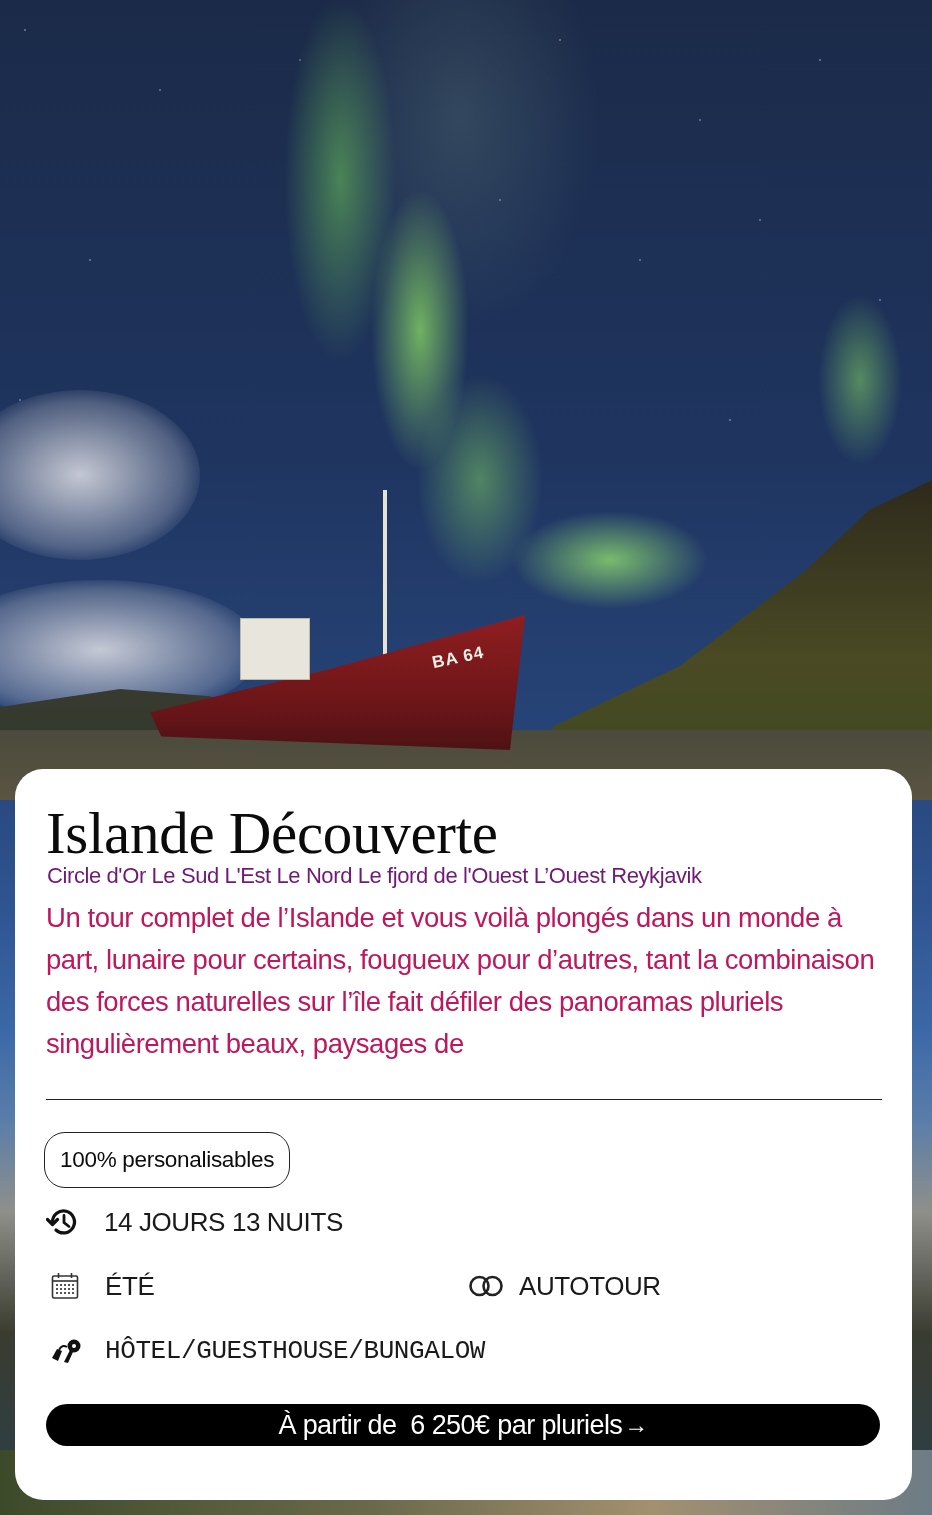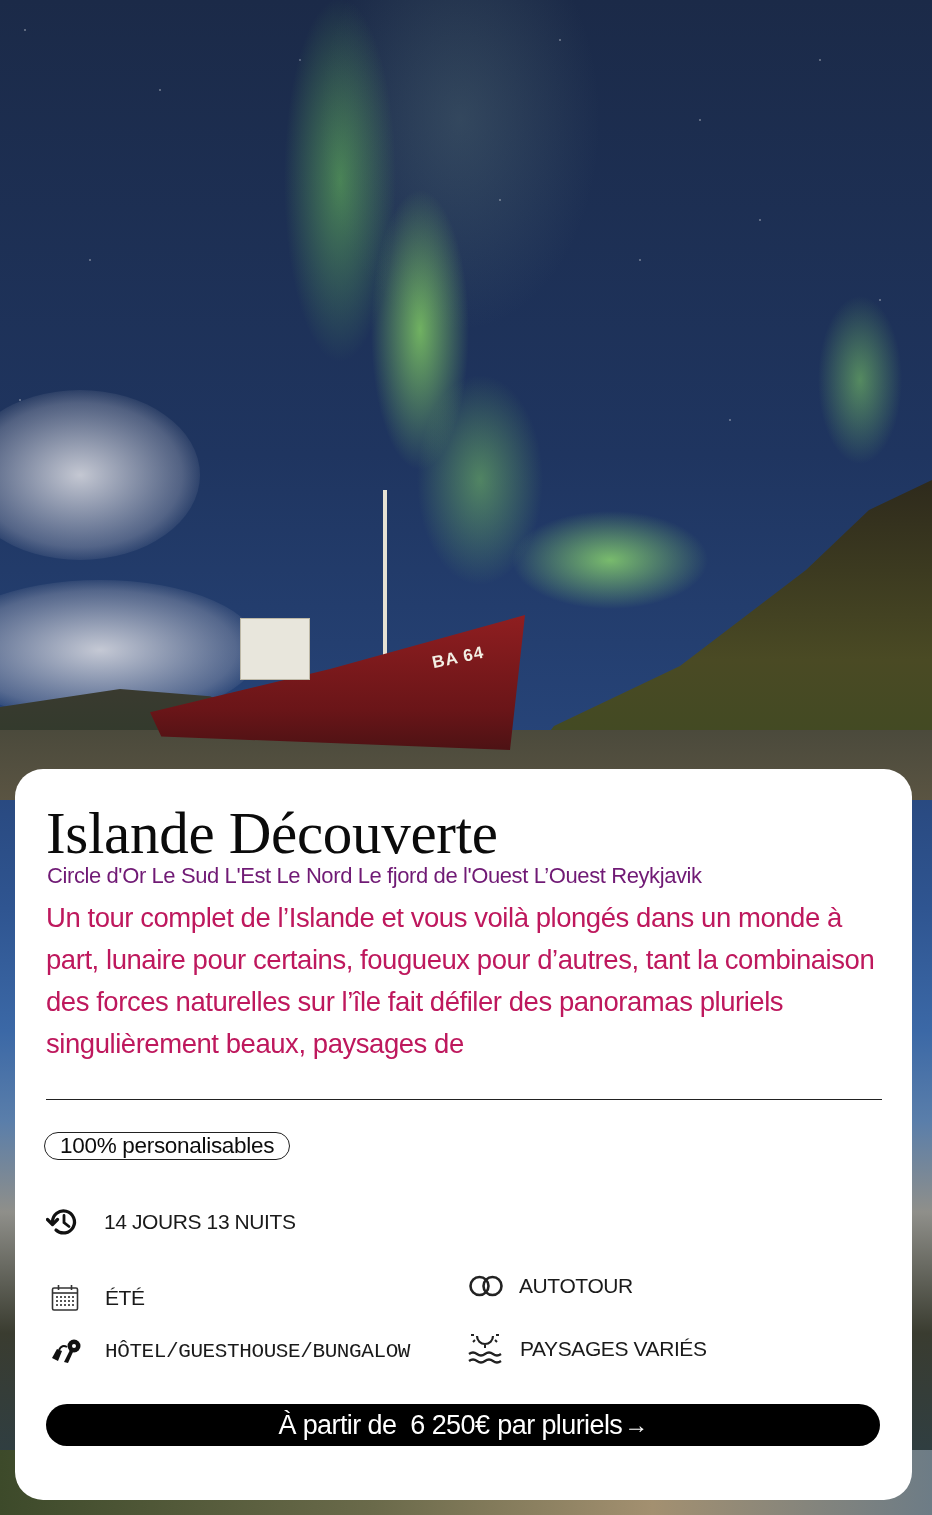--- a/index.html
+++ b/index.html
@@ -88,30 +88,30 @@
       position: absolute; left: 32px; top: 94px; font-size: 22px; letter-spacing: -0.4px; color: #701a75;
     }
     .description {
       position: absolute; left: 31px; top: 128px; width: 835px; height: 168px; overflow: hidden;
       font-size: 27.5px; line-height: 42px; letter-spacing: -0.45px; color: #be185d;
     }
     .divider {
       position: absolute; left: 31px; top: 330px; width: 836px; height: 1px; background: #222;
     }
     .pill {
-      position: absolute; left: 29px; top: 363px; height: 28px; padding: 8px 15px;
+      position: absolute; left: 29px; top: 363px; height: 56px; padding: 8px 15px;
       border: 1.3px solid #222; border-radius: 21px;
       display: flex; align-items: center; font-size: 22.5px; letter-spacing: -0.3px; color: #0c0c0c;
     }
     .feature {
-      position: absolute; display: flex; align-items: center; font-size: 21px; letter-spacing: -0.4px; color: #1a1a1a;
+      position: absolute; display: flex; align-items: center; font-size: 26px; letter-spacing: -0.4px; color: #1a1a1a;
     }
     .feature .ico { width: 38px; height: 34px; display: flex; align-items: center; justify-content: flex-start; margin-right: 20px; }
     .f-duration { left: 31px; top: 436px; }
-    .f-season   { left: 35px; top: 500px; margin-top: 12px; }
+    .f-season   { left: 35px; top: 500px; }
     .f-season .ico { margin-right: 17px; }
     .f-lodging  { left: 35px; top: 565px; font-family: Liberation Mono, monospace; }
     .f-lodging .ico { margin-right: 17px; }
     .f-style    { left: 452px; top: 500px; }
     .f-style .ico { margin-right: 14px; }
     .f-scenery  { left: 452px; top: 563px; }
     .f-scenery .ico { margin-right: 15px; }
 
     .cta {
       position: absolute; left: 31px; top: 635px; width: 834px; height: 42px;
@@ -205,35 +205,20 @@
         <path d="M2 20 L7 11 L12 13 L8 23 Z" fill="#111"></path>
         <path d="M9 12 Q12 6 17 9" fill="none" stroke="#111" stroke-width="2"></path>
         <circle cx="24" cy="8" r="6.5" fill="#111"></circle>
         <circle cx="24" cy="8" r="2" fill="#fff"></circle>
         <path d="M20 12 L14 24 L18 25 L23 14 Z" fill="#111"></path>
       </svg>
     </span>
     <span>HÔTEL/GUESTHOUSE/BUNGALOW</span>
   </div>
 
-  <div class="feature f-scenery">
-    <span class="ico">
-      <svg width="36" height="34" viewBox="0 0 36 34">
-        <path d="M10 4 A8 8 0 0 0 26 4" fill="none" stroke="#222" stroke-width="2.2"></path>
-        <line x1="4" y1="3" x2="7" y2="3" stroke="#222" stroke-width="2"></line>
-        <line x1="29" y1="3" x2="32" y2="3" stroke="#222" stroke-width="2"></line>
-        <line x1="6" y1="10" x2="8" y2="8" stroke="#222" stroke-width="2"></line>
-        <line x1="28" y1="8" x2="30" y2="10" stroke="#222" stroke-width="2"></line>
-        <line x1="18" y1="13" x2="18" y2="16" stroke="#222" stroke-width="2"></line>
-        <path d="M2 22 q4 -3 8 0 t8 0 t8 0 t8 0" fill="none" stroke="#222" stroke-width="2.2"></path>
-        <path d="M2 29 q4 -3 8 0 t8 0 t8 0 t8 0" fill="none" stroke="#222" stroke-width="2.2"></path>
-      </svg>
-    </span>
-    <span>PAYSAGES VARIÉS</span>
-  </div>
 
   <div class="cta">
     <span>À partir de</span>
     <span class="gap"></span>
     <span>6 250€</span>
     <span class="gap" style="width:8px"></span>
     <span>par pluriels</span>
     <span class="arrow">→</span>
   </div>
 </div>

